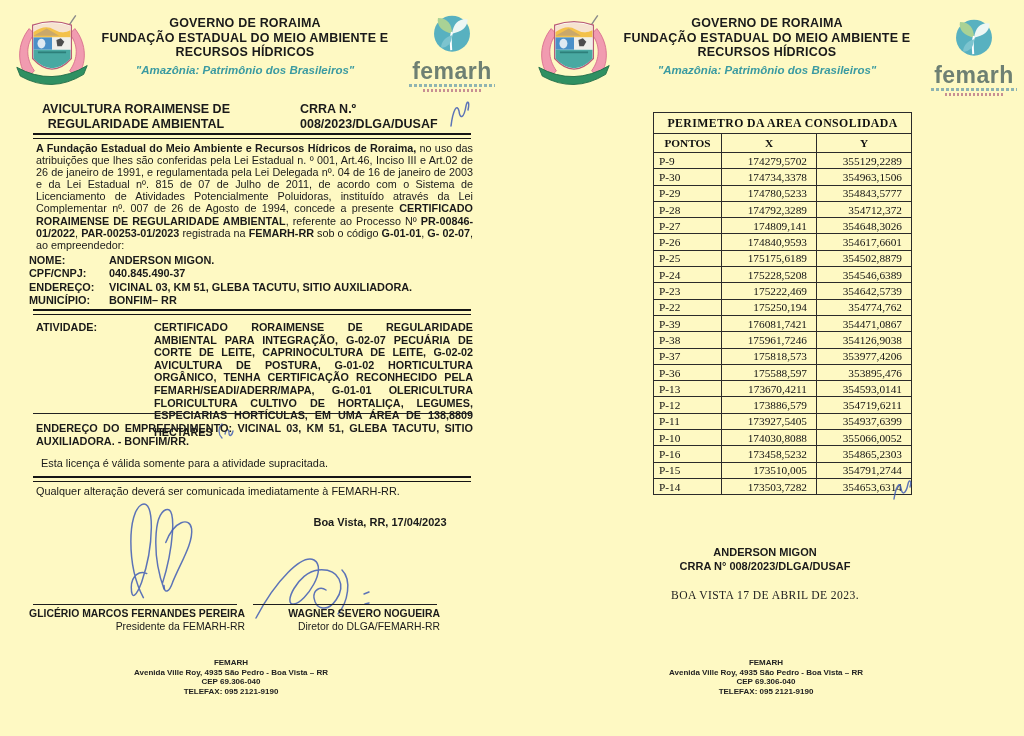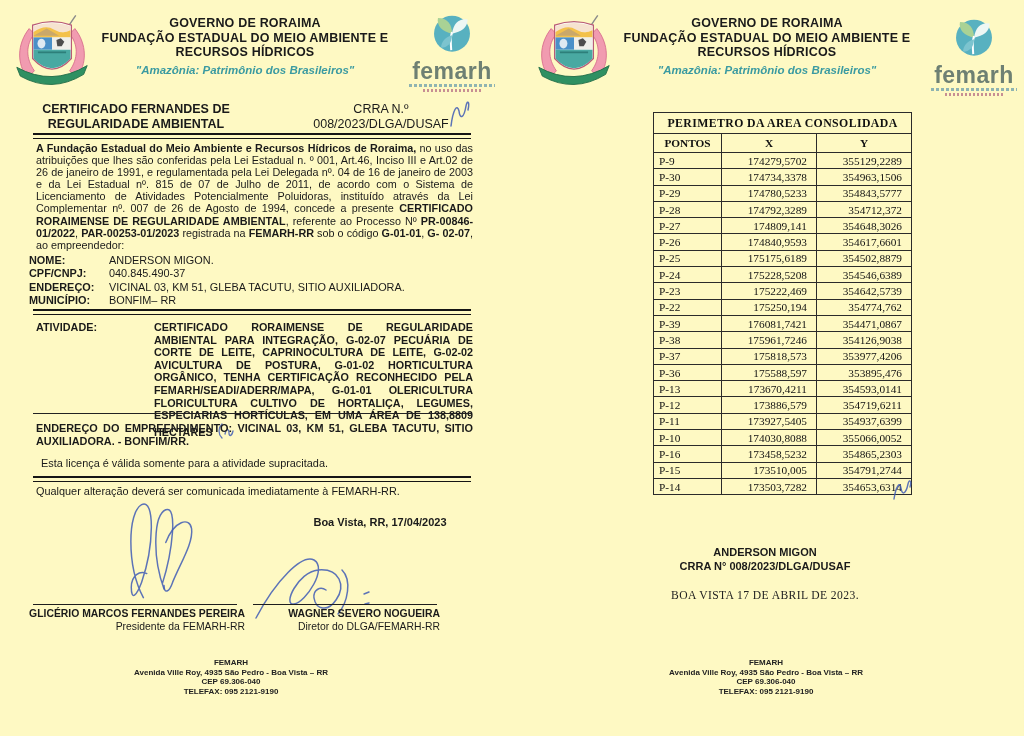--- a/index.html
+++ b/index.html
@@ -21,32 +21,32 @@
   .femarh svg{width:50px;height:48px;display:block;margin:0 auto;}
   .femarh-word{font-weight:bold;font-size:23px;letter-spacing:.5px;color:#6e8073;line-height:20px;margin-top:1px;}
   .femarh-bar1{margin:3px auto 0;width:86px;height:3px;
     background:repeating-linear-gradient(90deg,#8fb4b2 0 3px,rgba(0,0,0,0) 3px 5px);}
   .femarh-bar2{margin:2px auto 0;width:58px;height:2.5px;
     background:repeating-linear-gradient(90deg,#c78f93 0 2px,rgba(0,0,0,0) 2px 4px);}
 
   
   .title-block{position:absolute;top:102px;left:33px;width:206px;text-align:center;
                font-weight:bold;font-size:12.5px;line-height:15px;}
-  .crra-block{position:absolute;top:102px;left:300px;width:162px;text-align:center;
-              font-weight:normal;font-size:12.5px;line-height:15px;}
+  .crra-block{position:absolute;top:102px;left:300px;width:162px;text-align:left;
+              font-weight:bold;font-size:12.5px;line-height:15px;}
   .hr-double{position:absolute;left:33px;width:438px;height:2.5px;
              border-top:2.6px solid #151515;border-bottom:1.2px solid #151515;}
   .hr-single{position:absolute;left:33px;width:438px;border-top:1.4px solid #222;}
 
   .intro{position:absolute;top:142px;left:36px;width:437px;font-size:10.8px;
          line-height:12.1px;text-align:justify;}
   .fields{position:absolute;top:254px;left:29px;width:437px;font-size:10.9px;line-height:13.3px;}
   .field-row{display:flex;}
   .flabel{font-weight:bold;width:80px;flex:0 0 80px;}
-  .fvalue{font-weight:normal;}
+  .fvalue{font-weight:bold;}
   .atividade{position:absolute;top:321px;left:36px;width:437px;display:flex;font-size:10.8px;line-height:12.6px;gap:32px;}
   .alabel{font-weight:bold;width:86px;flex:0 0 86px;}
   .atext{font-weight:bold;text-align:justify;width:351px;}
   .endereco{position:absolute;top:422px;left:36px;width:437px;font-weight:bold;
             font-size:10.9px;line-height:12.6px;text-align:justify;}
   .validity{position:absolute;top:457px;left:41px;font-size:10.9px;}
   .notice{position:absolute;top:485px;left:36px;font-size:10.9px;}
   .dateline{position:absolute;top:516px;left:300px;width:160px;text-align:center;
             font-weight:bold;font-size:11px;}
 
@@ -113,21 +113,21 @@
         <path d="M32,27 C34,13 42,7 52,9 C52,19 44,25 32,27 Z" fill="#eef7f4"></path>
         <path d="M31,48 C30,37 30,31 32,25" stroke="#ffffff" stroke-width="2.6" fill="none"></path>
         <path d="M32,29 C24,31 18,37 18,45 C26,45 32,39 32,29 Z" fill="#7cc4cf"></path>
       </svg>
       <div class="femarh-word">femarh</div>
       <div class="femarh-bar1"></div>
       <div class="femarh-bar2"></div>
     </div>
 
     <div class="title-block">
-      <div>CERTIFICADO FERNANDES DE</div>
+      <div>AVICULTURA RORAIMENSE DE</div>
       <div>REGULARIDADE AMBIENTAL</div>
     </div>
     <div class="crra-block">
       <div>CRRA N.º</div>
       <div>008/2023/DLGA/DUSAF</div>
     </div>
     <svg class="mark" style="top:98px;left:447px;" width="26" height="34" viewBox="0 0 26 34">
       <path class="ink" stroke-width="1.5" d="M4,28 C6,12 10,5 12,13 C13,22 17,20 19,8 C20,2 23,3 21,12"></path>
     </svg>
 

